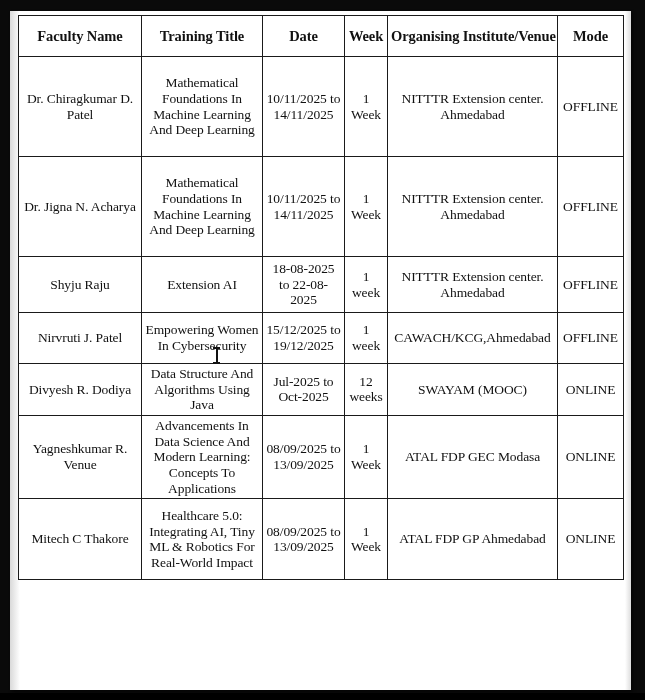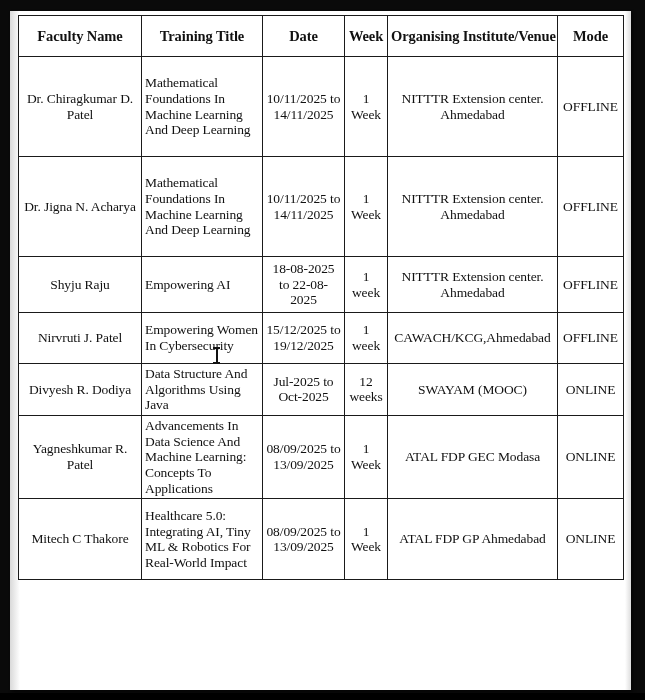--- a/index.html
+++ b/index.html
@@ -84,21 +84,21 @@
 
   
   col.c-faculty  { width: 123px; }
   col.c-title    { width: 121px; }
   col.c-date     { width:  82px; }
   col.c-week     { width:  43px; }
   col.c-org      { width: 170px; }
   col.c-mode     { width:  66px; }
 
   td.ctr { text-align: center; }
-  td.lft { text-align: left; }
+  td.lft { text-align: center; }
 
   .wrap-break { word-break: break-all; font-family: Liberation Serif, serif; }
 
   
   #ibeam {
     position: absolute;
     left: 203px;
     top: 336px;
     width: 7px;
     height: 17px;
@@ -164,21 +164,21 @@
           <td class="ctr">1 Week</td>
           <td class="ctr">NITTTR Extension center. Ahmedabad</td>
           <td class="ctr">OFFLINE</td>
         </tr>
 
 
 
 
         <tr style="height:56px">
           <td class="ctr">Shyju Raju</td>
-          <td class="lft">Empowering AI</td>
+          <td class="lft">Extension AI</td>
           <td class="ctr">18-08-2025 to 22-08-2025</td>
           <td class="ctr">1 week</td>
           <td class="ctr">NITTTR Extension center. Ahmedabad</td>
           <td class="ctr">OFFLINE</td>
         </tr>
 
         <tr style="height:51px">
           <td class="ctr">Nirvruti J. Patel</td>
           <td class="lft">Empowering Women In Cybersecurity</td>
           <td class="ctr">15/12/2025 to 19/12/2025</td>
@@ -190,22 +190,22 @@
         <tr style="height:49px">
           <td class="ctr">Divyesh R. Dodiya</td>
           <td class="lft">Data Structure And Algorithms Using Java</td>
           <td class="ctr">Jul-2025 to Oct-2025</td>
           <td class="ctr">12 weeks</td>
           <td class="ctr">SWAYAM (MOOC)</td>
           <td class="ctr">ONLINE</td>
         </tr>
 
         <tr style="height:78px">
-          <td class="ctr">Yagneshkumar R. Patel</td>
-          <td class="lft">Advancements In Data Science And Machine Learning: Concepts To Applications</td>
+          <td class="ctr">Yagneshkumar R. Venue</td>
+          <td class="lft">Advancements In Data Science And Modern Learning: Concepts To Applications</td>
           <td class="ctr">08/09/2025 to 13/09/2025</td>
           <td class="ctr">1 Week</td>
           <td class="ctr">ATAL FDP GEC Modasa</td>
           <td class="ctr">ONLINE</td>
         </tr>
 
         <tr style="height:81px">
           <td class="ctr">Mitech C Thakore</td>
           <td class="lft">Healthcare 5.0: Integrating AI, Tiny ML &amp; Robotics For Real-World Impact</td>
           <td class="ctr">08/09/2025 to 13/09/2025</td>

